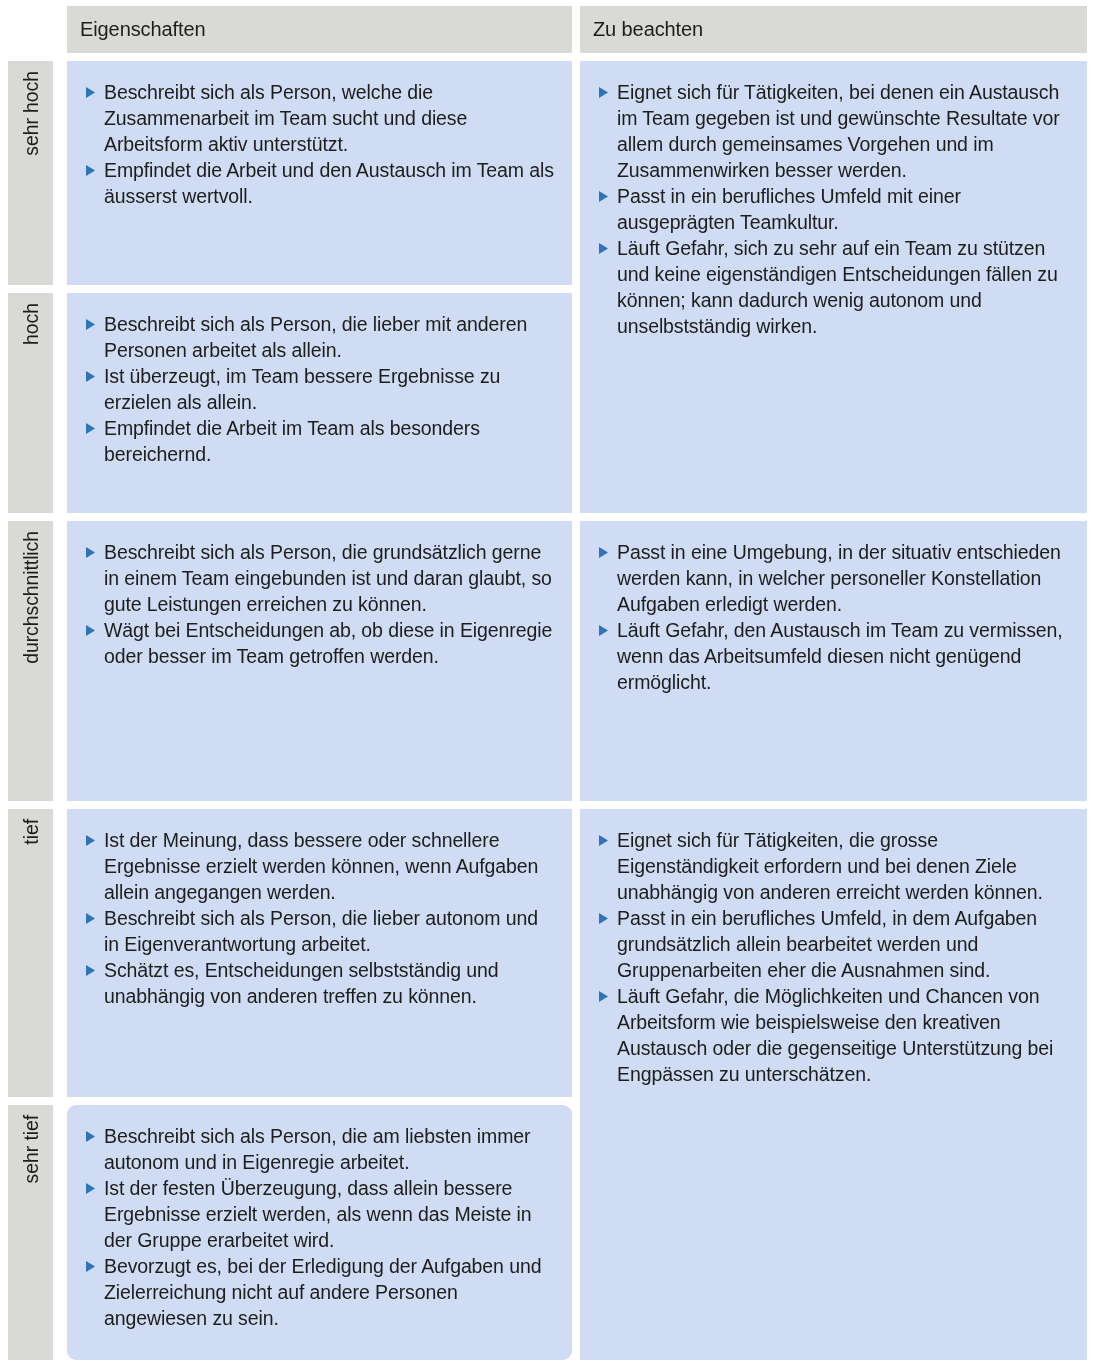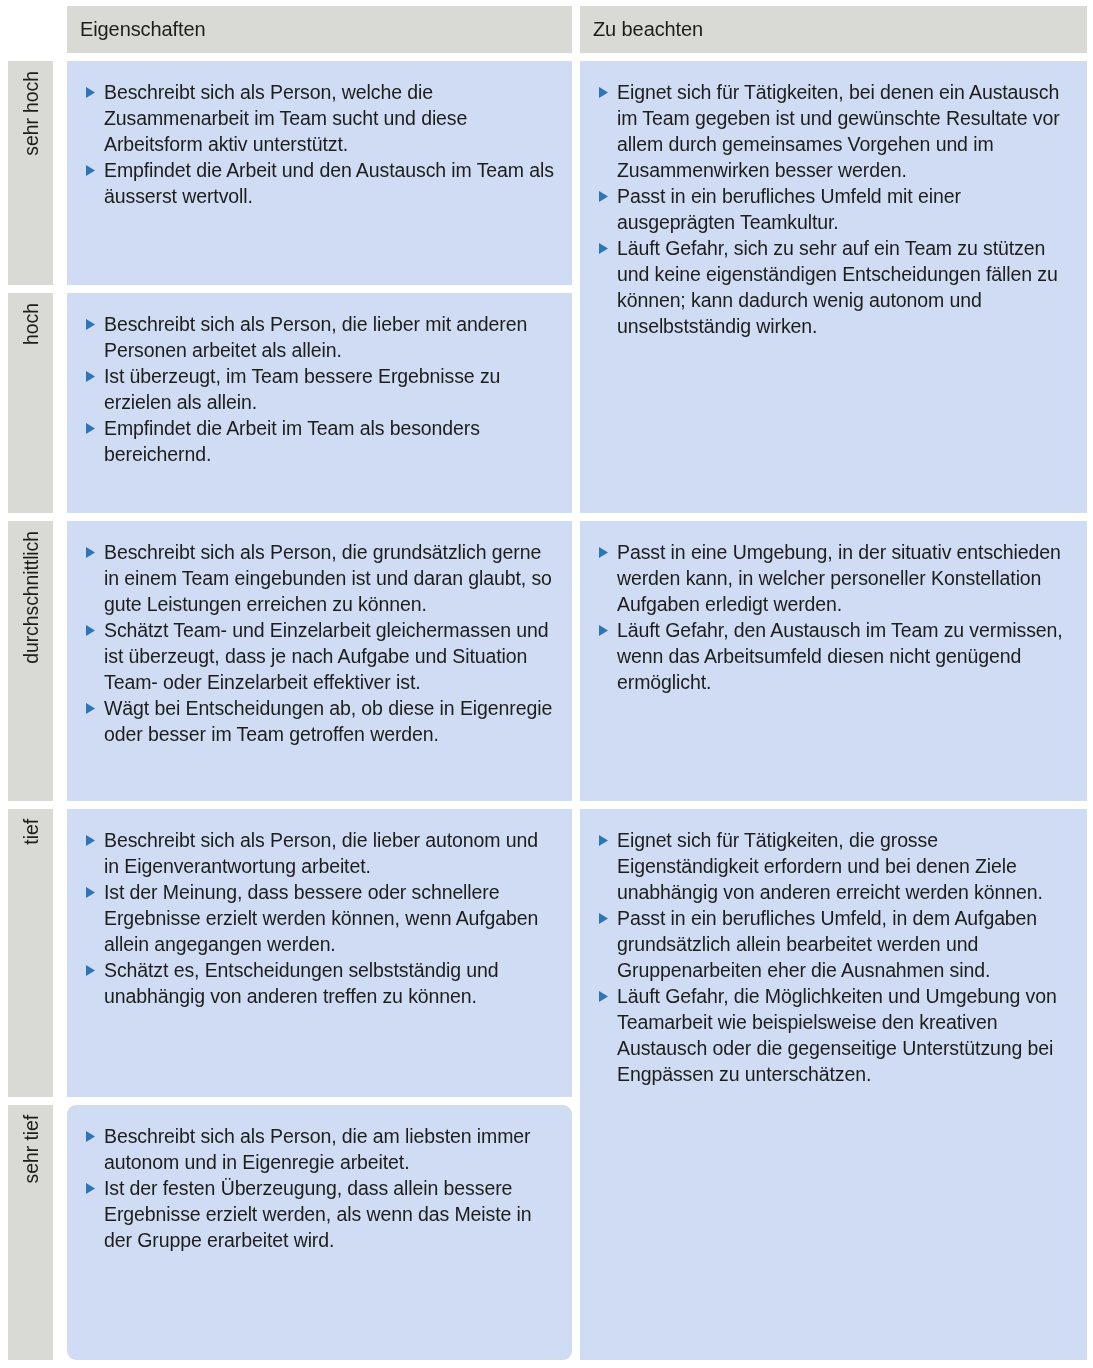--- a/index.html
+++ b/index.html
@@ -103,51 +103,51 @@
       </div>
     </div>
 
     <div class="cell c-eig ce-3">
       <div class="item">
         <span class="tri"></span>
         <span class="item-text">Beschreibt sich als Person, die grundsätzlich gerne in einem Team eingebunden ist und daran glaubt, so gute Leistungen erreichen zu können.</span>
       </div>
       <div class="item">
         <span class="tri"></span>
-        <span class="item-text">Schätzt Team- und Einzelarbeit gleichermassen und ist überzeugt, dass je nach Aufgabe und Situation Team- oder Einzelarbeit effektiver ist.</span>
-      </div>
-      <div class="item">
-        <span class="tri"></span>
         <span class="item-text">Wägt bei Entscheidungen ab, ob diese in Eigenregie oder besser im Team getroffen werden.</span>
       </div>
     </div>
 
     <div class="cell c-eig ce-4">
       <div class="item">
         <span class="tri"></span>
-        <span class="item-text">Beschreibt sich als Person, die lieber autonom und in Eigenverantwortung arbeitet.</span>
+        <span class="item-text">Ist der Meinung, dass bessere oder schnellere Ergebnisse erzielt werden können, wenn Aufgaben allein angegangen werden.</span>
       </div>
       <div class="item">
         <span class="tri"></span>
-        <span class="item-text">Ist der Meinung, dass bessere oder schnellere Ergebnisse erzielt werden können, wenn Aufgaben allein angegangen werden.</span>
+        <span class="item-text">Beschreibt sich als Person, die lieber autonom und in Eigenverantwortung arbeitet.</span>
       </div>
       <div class="item">
         <span class="tri"></span>
         <span class="item-text">Schätzt es, Entscheidungen selbstständig und unabhängig von anderen treffen zu können.</span>
       </div>
     </div>
 
     <div class="cell c-eig ce-5">
       <div class="item">
         <span class="tri"></span>
         <span class="item-text">Beschreibt sich als Person, die am liebsten immer autonom und in Eigenregie arbeitet.</span>
       </div>
       <div class="item">
         <span class="tri"></span>
         <span class="item-text">Ist der festen Überzeugung, dass allein bessere Ergebnisse erzielt werden, als wenn das Meiste in der Gruppe erarbeitet wird.</span>
+      </div>
+      <div class="item">
+        <span class="tri"></span>
+        <span class="item-text">Bevorzugt es, bei der Erledigung der Aufgaben und Zielerreichung nicht auf andere Personen angewiesen zu sein.</span>
       </div>
     </div>
 
     <div class="cell c-zb cz-1">
       <div class="item">
         <span class="tri"></span>
         <span class="item-text">Eignet sich für Tätigkeiten, bei denen ein Austausch im Team gegeben ist und gewünschte Resultate vor allem durch gemeinsames Vorgehen und im Zusammenwirken besser werden.</span>
       </div>
       <div class="item">
         <span class="tri"></span>
@@ -174,18 +174,18 @@
       <div class="item">
         <span class="tri"></span>
         <span class="item-text">Eignet sich für Tätigkeiten, die grosse Eigenständigkeit erfordern und bei denen Ziele unabhängig von anderen erreicht werden können.</span>
       </div>
       <div class="item">
         <span class="tri"></span>
         <span class="item-text">Passt in ein berufliches Umfeld, in dem Aufgaben grundsätzlich allein bearbeitet werden und Gruppenarbeiten eher die Ausnahmen sind.</span>
       </div>
       <div class="item">
         <span class="tri"></span>
-        <span class="item-text">Läuft Gefahr, die Möglichkeiten und Umgebung von Teamarbeit wie beispielsweise den kreativen Austausch oder die gegenseitige Unterstützung bei Engpässen zu unterschätzen.</span>
+        <span class="item-text">Läuft Gefahr, die Möglichkeiten und Chancen von Arbeitsform wie beispielsweise den kreativen Austausch oder die gegenseitige Unterstützung bei Engpässen zu unterschätzen.</span>
       </div>
     </div>
 
   </div>
 </div>
 
 </body></html>

